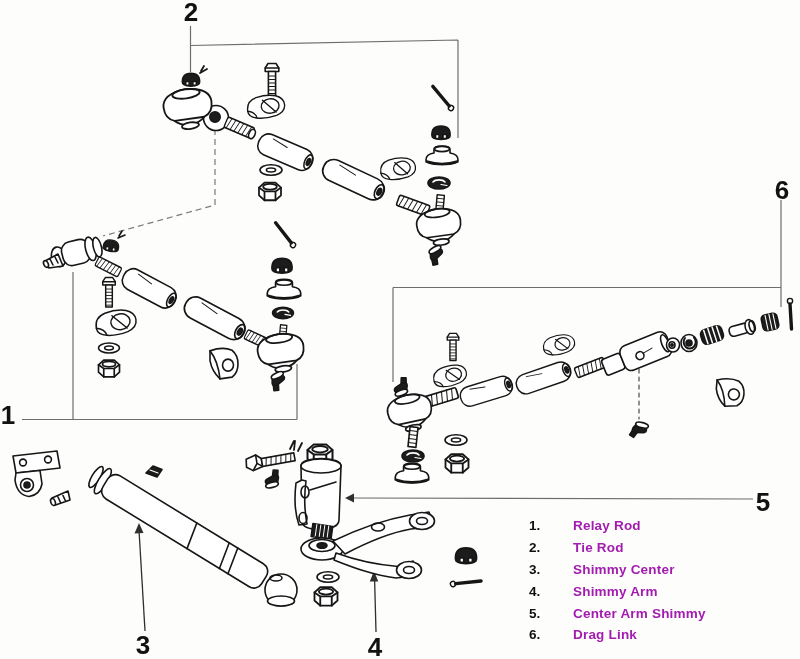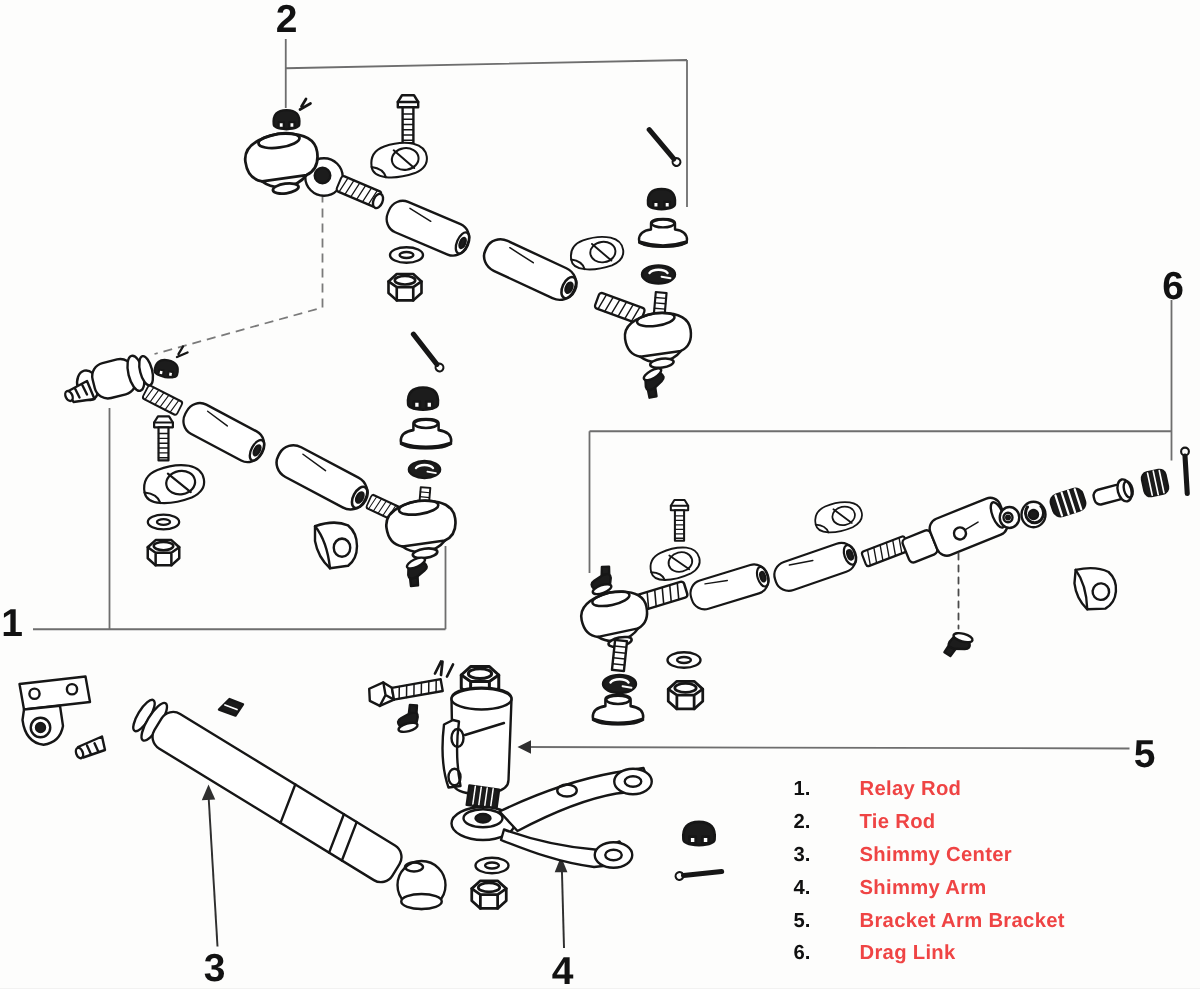--- a/index.html
+++ b/index.html
@@ -12,21 +12,21 @@
   .nofill{fill:none;}
   .leader{stroke:#6e6e6e;stroke-width:1.2;fill:none;}
   .pointer{stroke:#2f2f2f;stroke-width:1.3;fill:none;}
   .dashed{stroke:#7a7a7a;stroke-width:1.2;fill:none;stroke-dasharray:6 4;}
   .dashed2{stroke:#4a4a4a;stroke-width:1.2;fill:none;stroke-dasharray:4 4;}
   .callout{font:700 26px "Liberation Sans",sans-serif;fill:#121212;}
   
   .legend{position:absolute;left:529px;top:515px;width:240px;}
   .lg-row{display:flex;align-items:center;height:21.8px;}
   .lg-num{width:44px;font-weight:700;font-size:13.5px;color:#101010;}
-  .lg-label{font-weight:700;font-size:13.5px;color:#ef4444;letter-spacing:.2px;white-space:nowrap;}
+  .lg-label{font-weight:700;font-size:13.5px;color:#a21caf;letter-spacing:.2px;white-space:nowrap;}
 </style>
 </head>
 <body>
 
 <div class="stage">
 <svg width="800" height="659" viewBox="0 0 800 659">
 
   <defs>
     <g id="nut">
       <path d="M-10,-4 L-5,-8.5 L5,-8.5 L10,-4 L10,3 L5,7.5 L-5,7.5 L-10,3 Z"></path>
@@ -314,20 +314,20 @@
     <div class="lg-row">
       <span class="lg-num">3.</span>
       <span class="lg-label">Shimmy Center</span>
     </div>
     <div class="lg-row">
       <span class="lg-num">4.</span>
       <span class="lg-label">Shimmy Arm</span>
     </div>
     <div class="lg-row">
       <span class="lg-num">5.</span>
-      <span class="lg-label">Bracket Arm Bracket</span>
+      <span class="lg-label">Center Arm Shimmy</span>
     </div>
     <div class="lg-row">
       <span class="lg-num">6.</span>
       <span class="lg-label">Drag Link</span>
     </div>
   </div>
 </div>
 
 </body></html>

